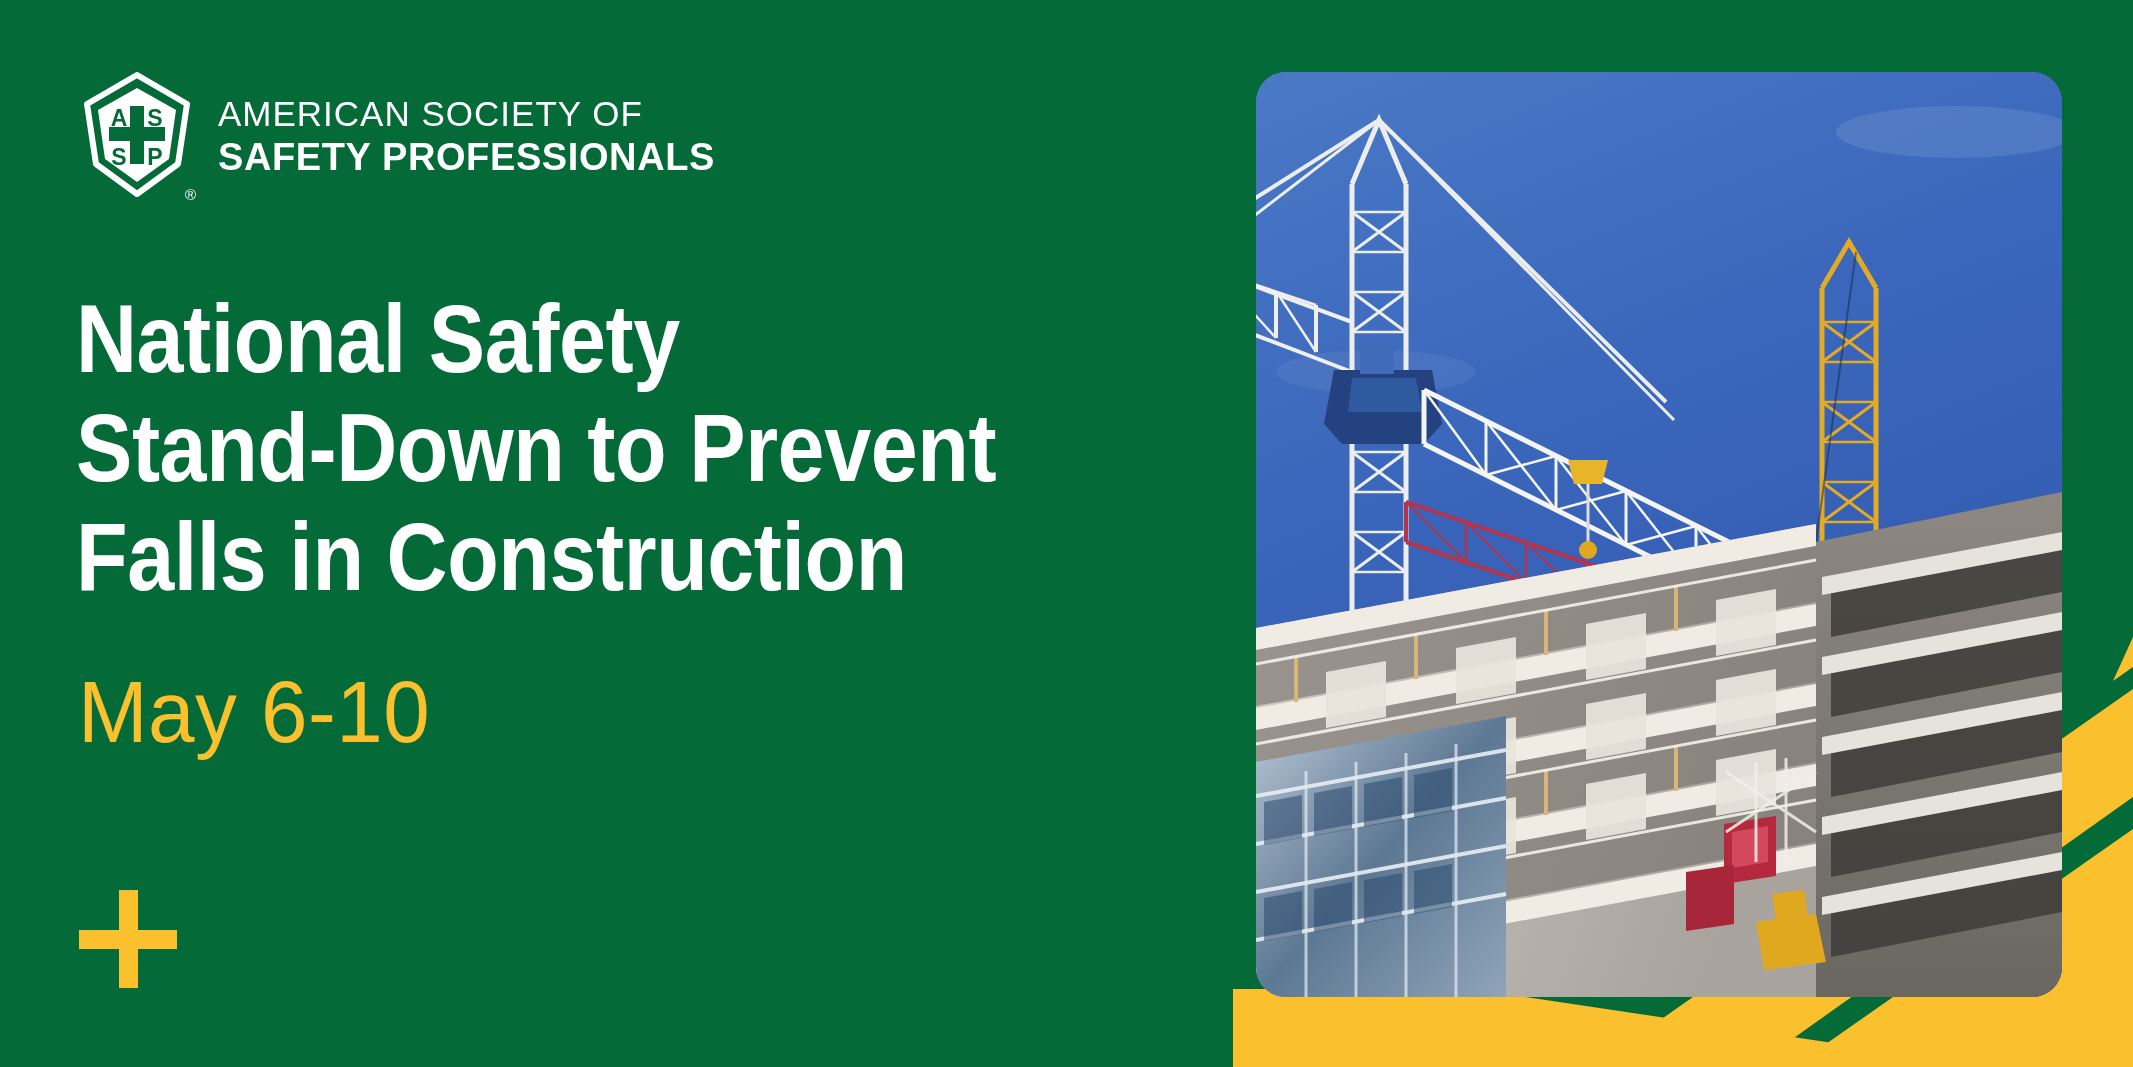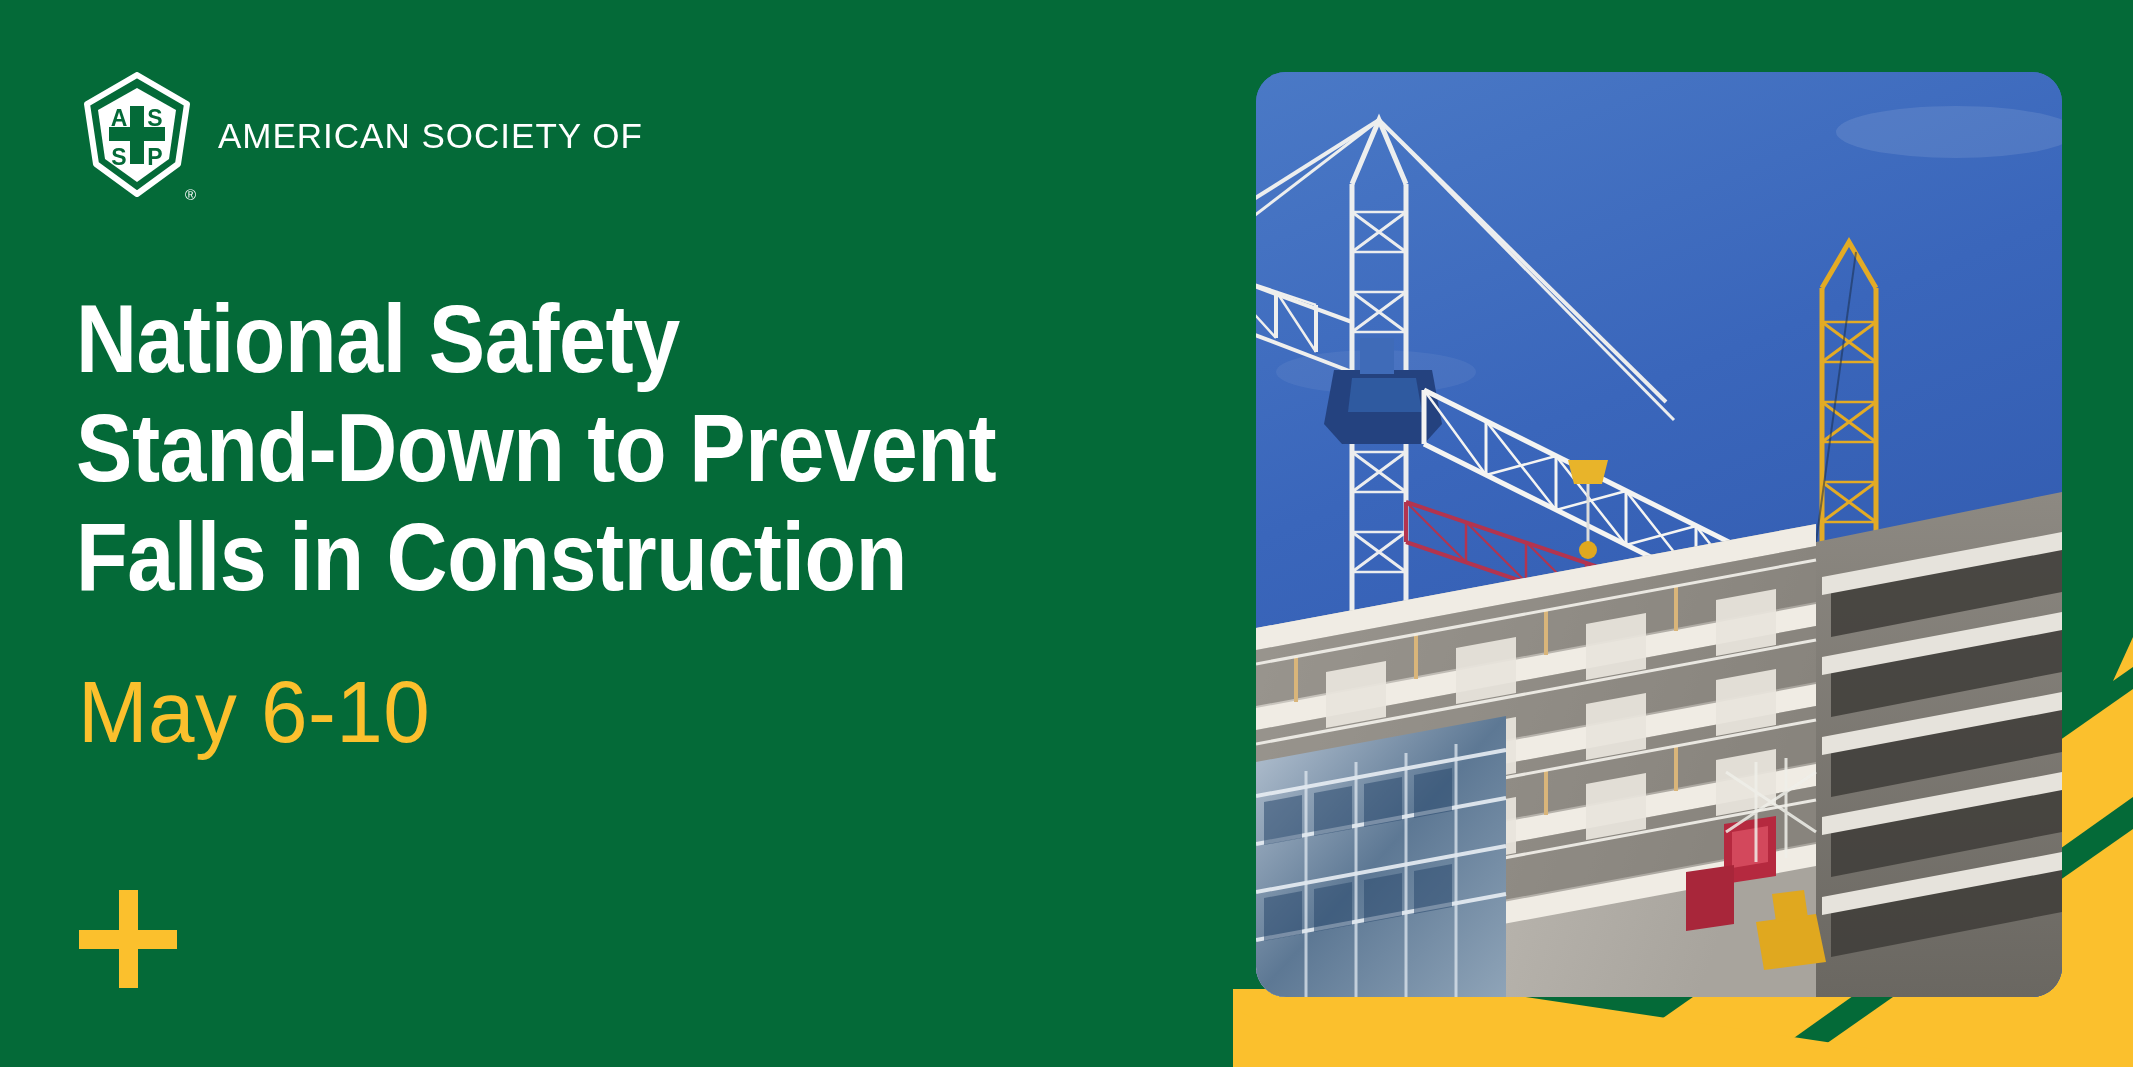--- a/index.html
+++ b/index.html
@@ -136,20 +136,21 @@
         <text x="37" y="54" font-family="'Liberation Sans',sans-serif" font-size="23" font-weight="700" fill="#046A38" text-anchor="middle">A</text>
         <text x="73" y="54" font-family="'Liberation Sans',sans-serif" font-size="23" font-weight="700" fill="#046A38" text-anchor="middle">S</text>
         <text x="37" y="93" font-family="'Liberation Sans',sans-serif" font-size="23" font-weight="700" fill="#046A38" text-anchor="middle">S</text>
         <text x="73" y="93" font-family="'Liberation Sans',sans-serif" font-size="23" font-weight="700" fill="#046A38" text-anchor="middle">P</text>
       </svg>
       <span class="logo-reg">®</span>
     </div>
 
     <div class="logo-words">
       <span class="logo-line1">AMERICAN SOCIETY OF</span>
+      <span class="logo-line2">SAFETY PROFESSIONALS</span>
     </div>
   </div>
 
   <h1 class="headline">
     <span class="hl-line">National Safety</span>
     <span class="hl-line">Stand-Down to Prevent</span>
     <span class="hl-line">Falls in Construction</span>
   </h1>
 
   <div class="event-date">May 6-10</div>

